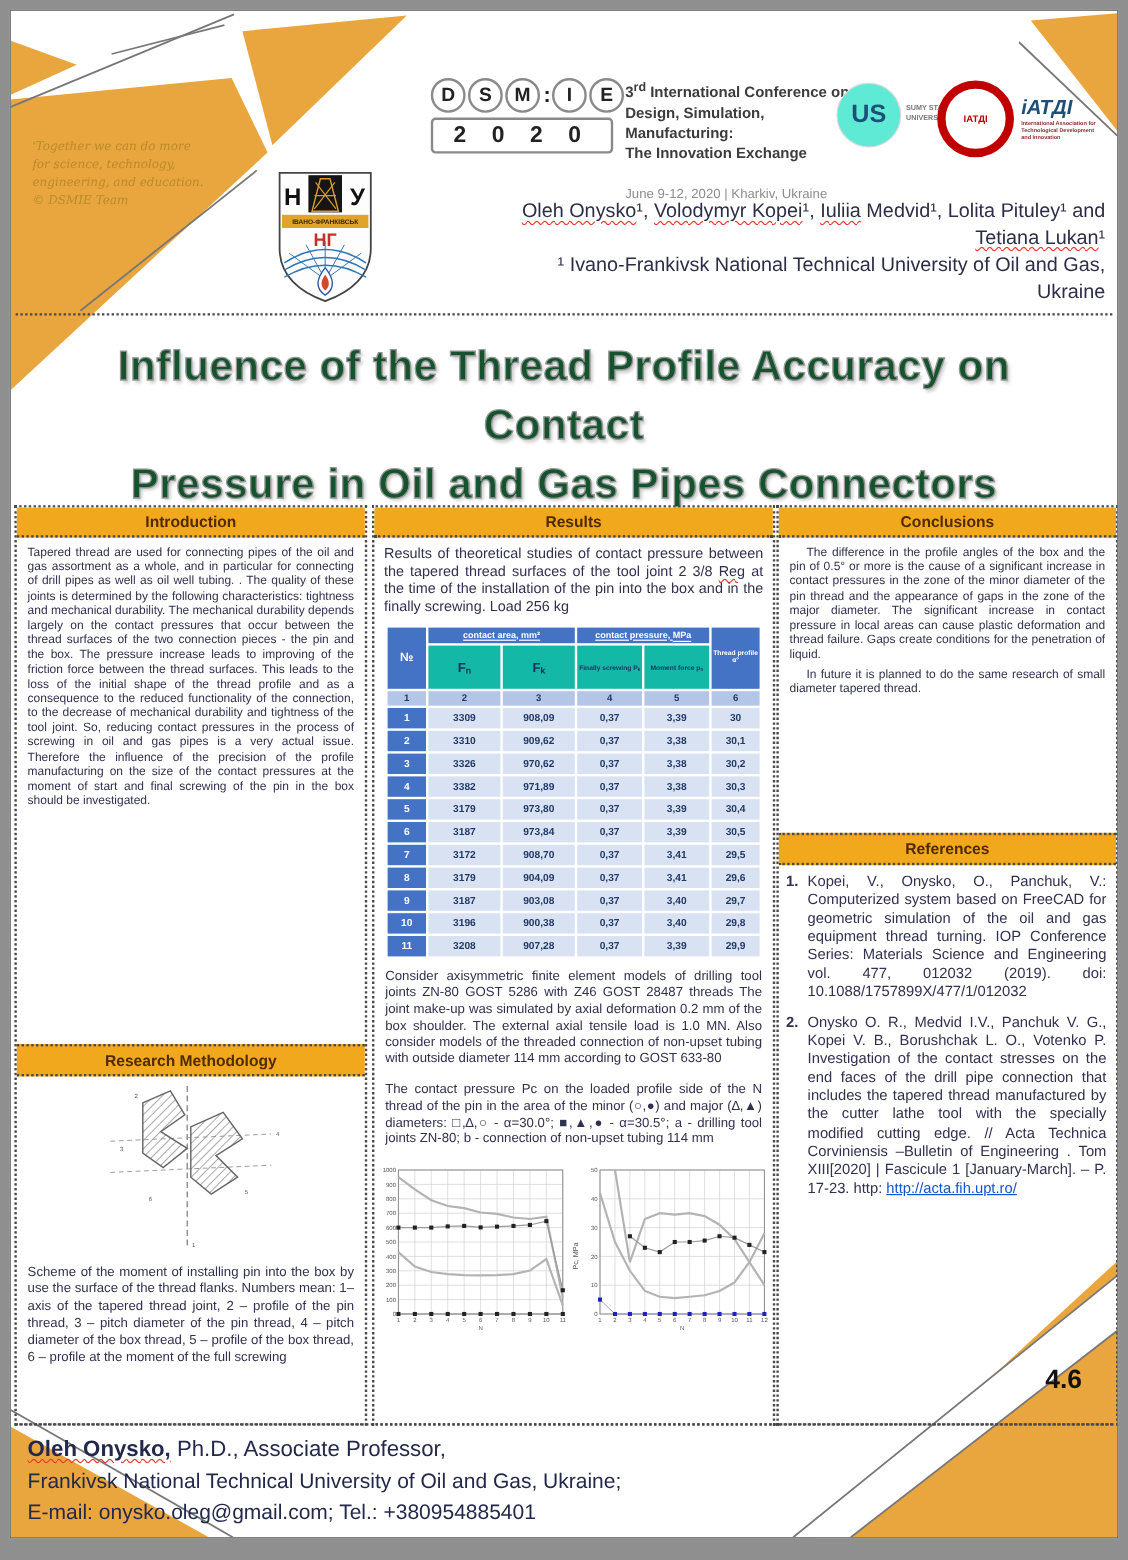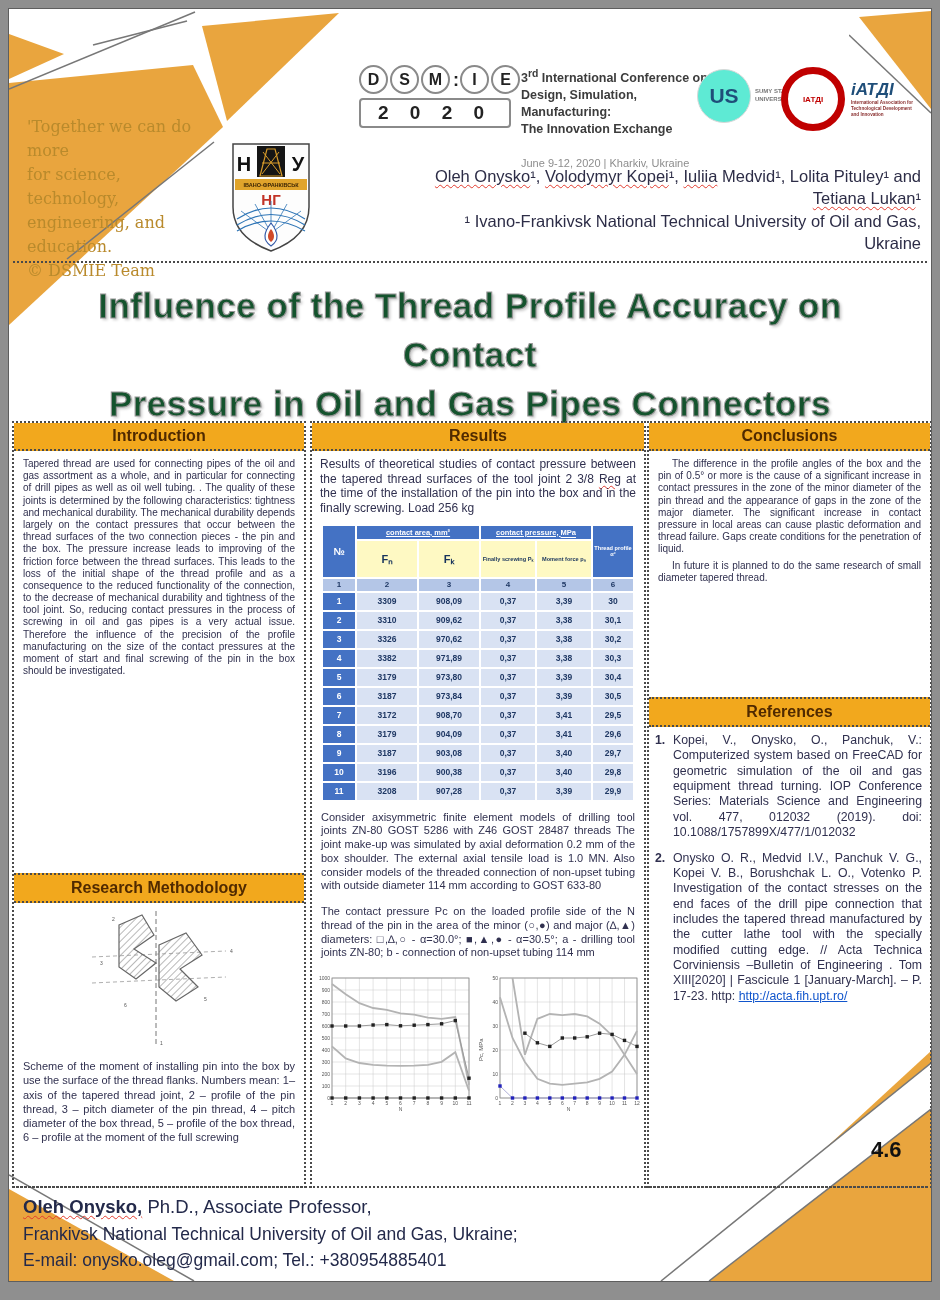--- a/index.html
+++ b/index.html
@@ -5,47 +5,47 @@
   html,body{margin:0;padding:0}
   body{width:940px;height:1300px;background:#8f8f8f;font-family:"Liberation Sans",sans-serif;position:relative;overflow:hidden}
   .page{position:absolute;left:8px;top:8px;width:922px;height:1272px;background:#ffffff;border:1px solid #5e5e5e;overflow:hidden}
   .abs{position:absolute}
   .wavy{text-decoration:underline;text-decoration-style:wavy;text-decoration-color:#e23b2e;text-decoration-thickness:1px;text-underline-offset:2px}
   .bold{font-weight:bold}
   .deco{position:absolute;z-index:0}
   .z1{z-index:1}
   .dotted-h{border-top:2px dotted #4a4a4a;height:0}
   
-  .quote{font-family:"DejaVu Serif",serif;font-size:16px;color:#b98a2c;line-height:1.5}
+  .quote{font-family:"DejaVu Serif",serif;font-style:italic;font-size:10px;color:#b98a2c;line-height:1.5}
   .circle-letter{display:inline-flex;width:25px;height:25px;border:2px solid #8a8a8a;border-radius:50%;align-items:center;justify-content:center;font-weight:bold;font-size:16px;color:#222;margin-right:2px;background:#fff}
   .colon{display:inline-block;font-weight:bold;font-size:18px;color:#222;margin:0 1px;vertical-align:middle}
   .yearbox{border:2px solid #8a8a8a;border-radius:4px;width:148px;text-align:center;font-weight:bold;font-size:19px;letter-spacing:8px;color:#222;padding:2px 0;margin-top:4px;background:#fff}
   .conf-b{font-weight:bold;font-size:12.5px;color:#3c3c3c;line-height:1.35}
   .conf-d{font-size:11px;color:#8d8d8d;margin-top:19px}
   .authors{font-size:16.5px;color:#2d2d47;text-align:right;line-height:1.35}
   .iatdi-ring{width:50px;height:50px;border:7px solid #c00000;border-radius:50%;background:#fff;display:flex;align-items:center;justify-content:center;font-size:8px;font-weight:bold;color:#c00000;text-align:center}
   .sumy-circle{width:52px;height:52px;border-radius:50%;background:#5eead4;border:1.5px solid #d8d8d8;display:flex;align-items:center;justify-content:center;font-weight:bold;font-size:21px;color:#1f4e79}
   .tinytext{font-size:6px;color:#777;line-height:1.3;font-weight:bold}
   .iatdi-name{font-size:17px;font-weight:bold;font-style:italic;color:#1f4e79}
   .iatdi-sub{font-size:4.6px;color:#8a3030;line-height:1.35;font-weight:bold}
   
   .title{font-size:35px;font-weight:bold;text-align:center;color:#14532d;-webkit-text-stroke:1.1px #969696;text-shadow:2px 2px 3px #c9c9c9;line-height:1.4;letter-spacing:0.5px}
   
   .col{position:absolute;border:2px dotted #4a4a4a;background:transparent;z-index:1}
-  .bar{background:#f2a81d;border-bottom:2px dotted #4a4a4a;text-align:center;font-weight:bold;font-size:16px;color:#502a00;padding:4px 0}
+  .bar{background:#f2a81d;border-bottom:2px dotted #4a4a4a;text-align:center;font-weight:bold;font-size:13px;color:#502a00;padding:4px 0}
   .bar.mid{border-top:2px dotted #4a4a4a}
   .body-txt{font-size:10px;color:#30304f;text-align:justify;line-height:1.22;padding:7px 9px}
   .small-txt{font-size:11px;color:#30304f;text-align:justify;line-height:1.25;padding:5px 9px}
   
   #results-table{border-collapse:separate;border-spacing:2px;margin:2px auto;background:#fff}
   #results-table th,#results-table td{padding:0 1px;text-align:center;vertical-align:middle}
   .c-no{background:#4472c4;color:#fff;font-size:10px;font-weight:bold;width:30px}
   .c-grp{background:#4472c4;color:#fff;font-size:7.5px;font-weight:bold;height:13px}
   .c-grp span{text-decoration:underline}
-  .c-sub{background:#fef9c3;color:#17335c;font-size:5.6px;font-weight:bold;height:36px;width:52px}
+  .c-sub{background:#14b8a6;color:#17335c;font-size:5.6px;font-weight:bold;height:36px;width:52px}
   .c-sub.big{font-size:11px;width:58px}
   .c-last{background:#4472c4;color:#fff;font-size:5.6px;font-weight:bold;width:38px}
   .c-idx{background:#b4c6e7;color:#1f3864;font-size:8px;font-weight:bold;height:12px}
   .c-rno{background:#4472c4;color:#fff;font-size:8.5px;font-weight:bold;height:17px}
   .c-d{background:#d9e2f3;color:#1f3864;font-size:8.5px;font-weight:bold}
   
   .tick{font-size:5px;fill:#555;font-family:"Liberation Sans",sans-serif}
   .rot-label{position:absolute;font-size:6px;color:#555;transform:rotate(-90deg);transform-origin:left top}
   
   .ref{display:flex;margin:6px 8px 10px 6px}

